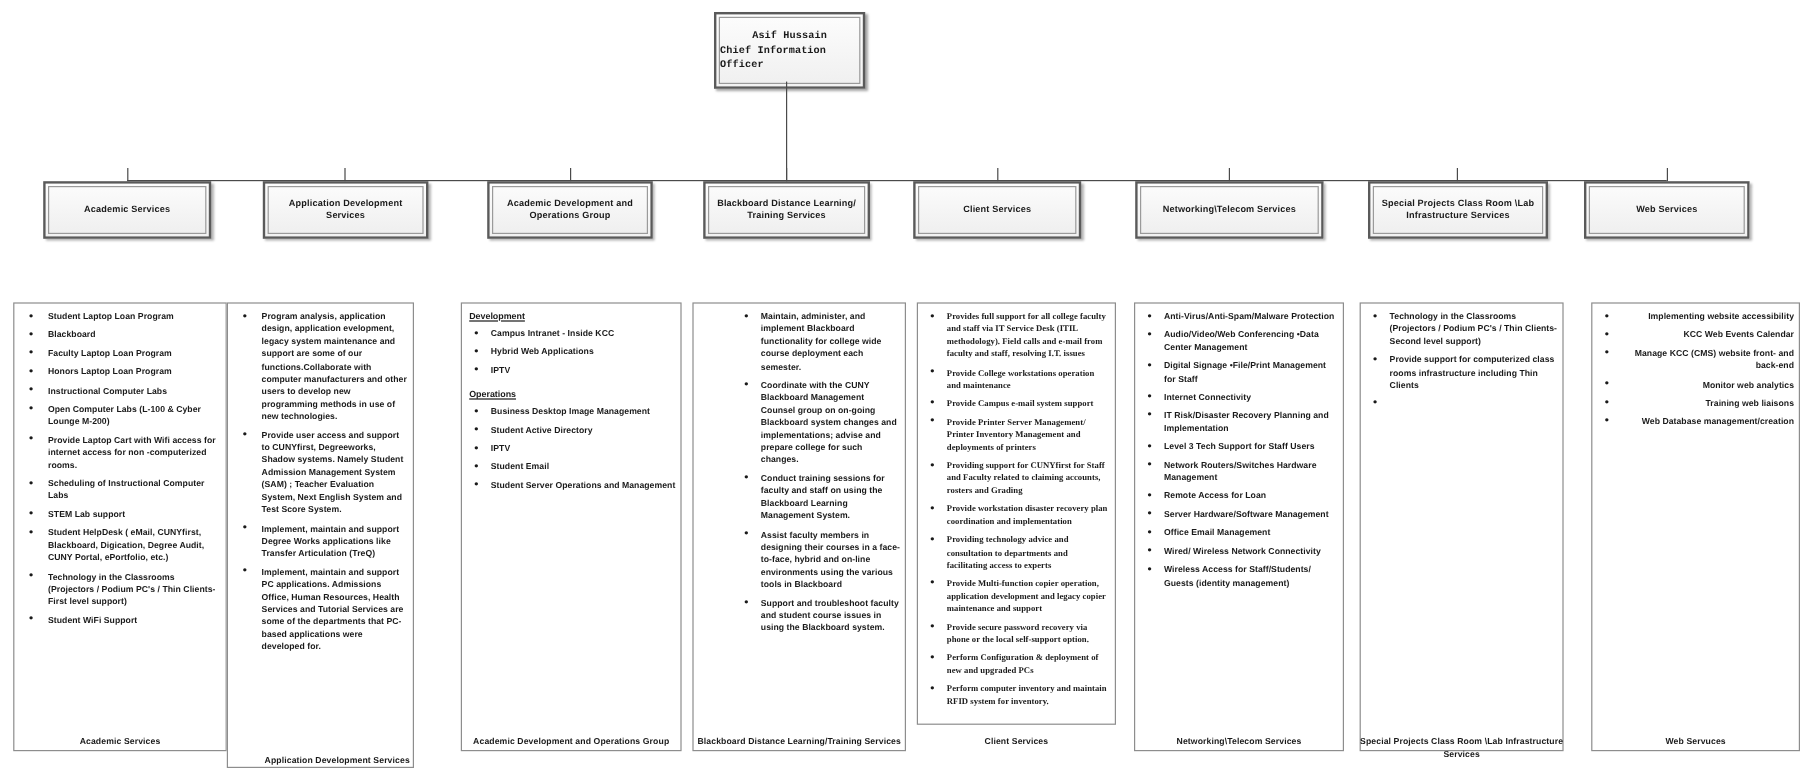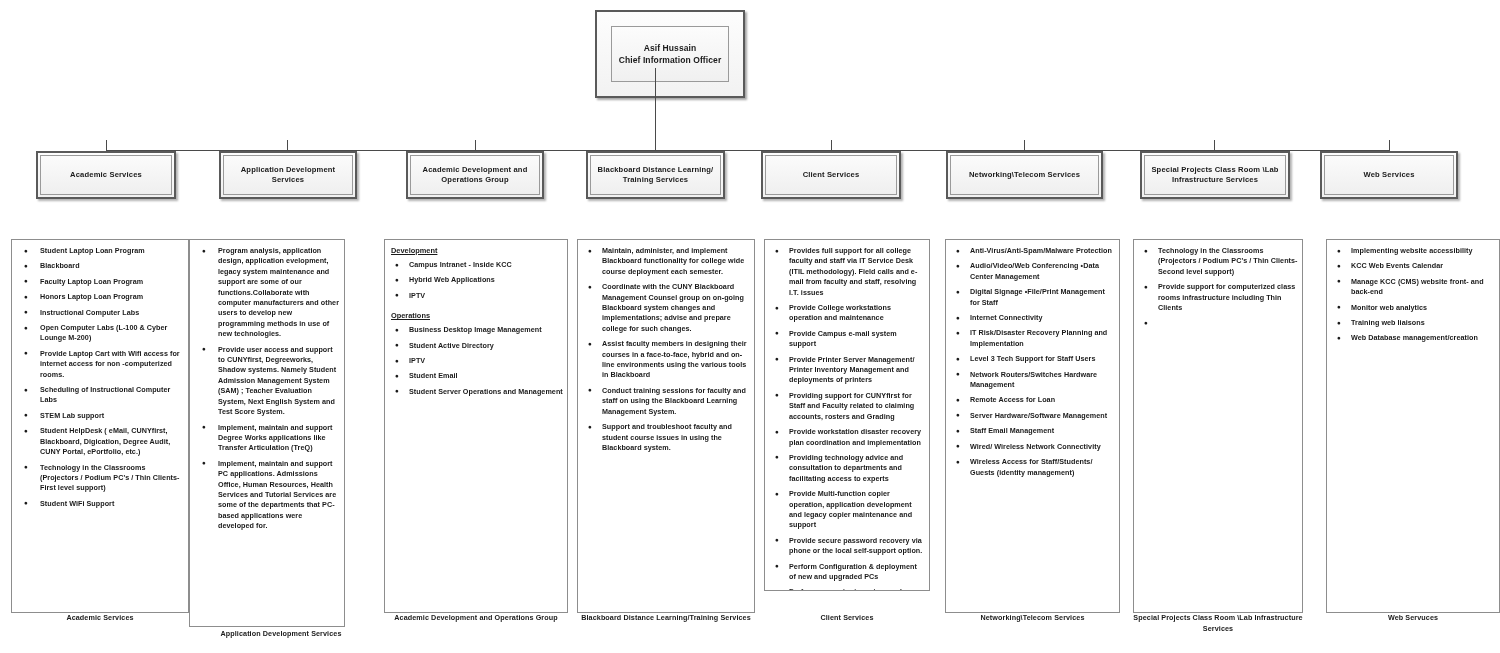--- a/index.html
+++ b/index.html
@@ -23,21 +23,22 @@
   
   .exec-box {
     position: absolute;
     left: 595px;
     top: 10px;
     width: 118px;
     height: 56px;
     border: 2px solid #5a5a5a;
     background: linear-gradient(to bottom, #fdfdfd 0%, #f2f2f2 100%);
     box-shadow: 2px 2px 2px rgba(0,0,0,0.35);
-    padding: 14px;
+    padding: 2px;
+    font-family: Liberation Mono, monospace;
   }
   .exec-inner {
     width: 100%;
     height: 100%;
     border: 1px solid #9a9a9a;
     box-sizing: border-box;
     display: flex;
     flex-direction: column;
     align-items: center;
     justify-content: center;
@@ -94,21 +95,21 @@
   .dept-label {
     font-size: 7.6px;
     font-weight: bold;
     line-height: 10.5px;
     letter-spacing: 0.15px;
   }
 
   
   .panel {
     position: absolute;
-    top: 239px;
+    top: 252px;
     border: 1px solid #8d8d8d;
     background: #ffffff;
     box-sizing: border-box;
     overflow: hidden;
   }
   .panel-body {
     padding: 6px 4px 4px 4px;
     box-sizing: border-box;
     height: 100%;
   }
@@ -278,34 +279,34 @@
         <li>Business Desktop Image Management</li>
         <li>Student Active Directory</li>
         <li>IPTV</li>
         <li>Student Email</li>
         <li>Student Server Operations and Management</li>
       </ul>
     </div>
   </div>
   <div class="caption" style="left:384px; top:613px; width:184px;">Academic Development and Operations Group</div>
 
-  <div class="panel tight" style="left:577px; width:178px; height:374px;">
+  <div class="panel tight" style="left:577px; width:178px; height:374px;padding-left:32px;">
     <div class="panel-body">
       <ul class="bullets">
         <li>Maintain, administer, and implement Blackboard functionality for college wide course deployment each semester.</li>
         <li>Coordinate with the CUNY Blackboard Management Counsel group on on-going Blackboard system changes and implementations; advise and prepare college for such changes.</li>
+        <li>Conduct training sessions for faculty and staff on using the Blackboard Learning Management System.</li>
         <li>Assist faculty members in designing their courses in a face-to-face, hybrid and on-line environments using the various tools in Blackboard</li>
-        <li>Conduct training sessions for faculty and staff on using the Blackboard Learning Management System.</li>
         <li>Support and troubleshoot faculty and student course issues in using the Blackboard system.</li>
       </ul>
     </div>
   </div>
   <div class="caption" style="left:573px; top:613px; width:186px;">Blackboard Distance Learning/Training Services</div>
 
-  <div class="panel tight" style="left:764px; width:166px; height:352px;">
+  <div class="panel tight" style="left:764px; width:166px; height:352px;font-family:Liberation Serif, serif;">
     <div class="panel-body">
       <ul class="bullets">
         <li>Provides full support for all college faculty and staff via IT Service Desk (ITIL methodology). Field calls and e-mail from faculty and staff, resolving I.T. issues</li>
         <li>Provide College workstations operation and maintenance</li>
         <li>Provide  Campus e-mail system support</li>
         <li>Provide Printer Server Management/ Printer Inventory Management and deployments of printers</li>
         <li>Providing support for CUNYfirst for Staff and Faculty related to claiming accounts, rosters and Grading</li>
         <li>Provide workstation disaster recovery plan coordination and implementation</li>
         <li>Providing technology advice and consultation to departments and facilitating access to experts</li>
         <li>Provide Multi-function copier operation, application development and legacy copier maintenance and support</li>
@@ -322,40 +323,40 @@
       <ul class="bullets">
         <li>Anti-Virus/Anti-Spam/Malware Protection</li>
         <li>Audio/Video/Web Conferencing •Data Center Management</li>
         <li>Digital Signage •File/Print Management for Staff</li>
         <li>Internet Connectivity</li>
         <li>IT Risk/Disaster Recovery Planning and Implementation</li>
         <li>Level 3 Tech Support for Staff Users</li>
         <li>Network Routers/Switches Hardware Management</li>
         <li>Remote Access for Loan</li>
         <li>Server Hardware/Software Management</li>
-        <li>Staff Email Management</li>
+        <li>Office Email Management</li>
         <li>Wired/ Wireless Network Connectivity</li>
         <li>Wireless Access for Staff/Students/ Guests (identity management)</li>
       </ul>
     </div>
   </div>
   <div class="caption" style="left:945px; top:613px; width:175px;">Networking\Telecom Services</div>
 
   <div class="panel tight" style="left:1133px; width:170px; height:374px;">
     <div class="panel-body">
       <ul class="bullets">
         <li>Technology in the Classrooms (Projectors / Podium PC's / Thin Clients- Second level support)</li>
         <li>Provide support for computerized class rooms infrastructure including Thin Clients</li>
         <li class="empty-item"></li>
       </ul>
     </div>
   </div>
   <div class="caption" style="left:1133px; top:613px; width:170px;">Special Projects Class Room \Lab Infrastructure Services</div>
 
-  <div class="panel tight" style="left:1326px; width:174px; height:374px;">
+  <div class="panel tight" style="left:1326px; width:174px; height:374px;text-align:right;">
     <div class="panel-body">
       <ul class="bullets">
         <li>Implementing website accessibility</li>
         <li>KCC Web Events Calendar</li>
         <li>Manage KCC (CMS) website front- and back-end</li>
         <li>Monitor web analytics</li>
         <li>Training web liaisons</li>
         <li>Web Database management/creation</li>
       </ul>
     </div>

